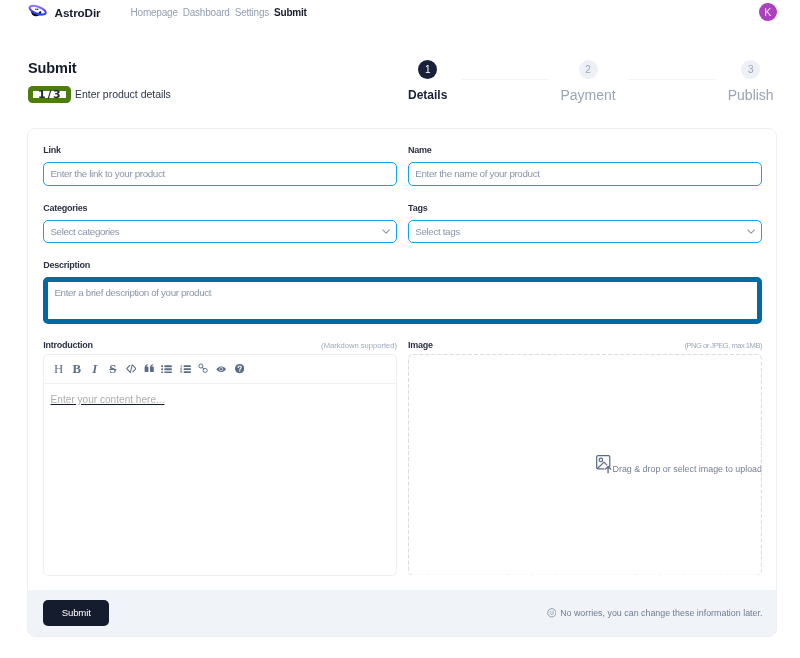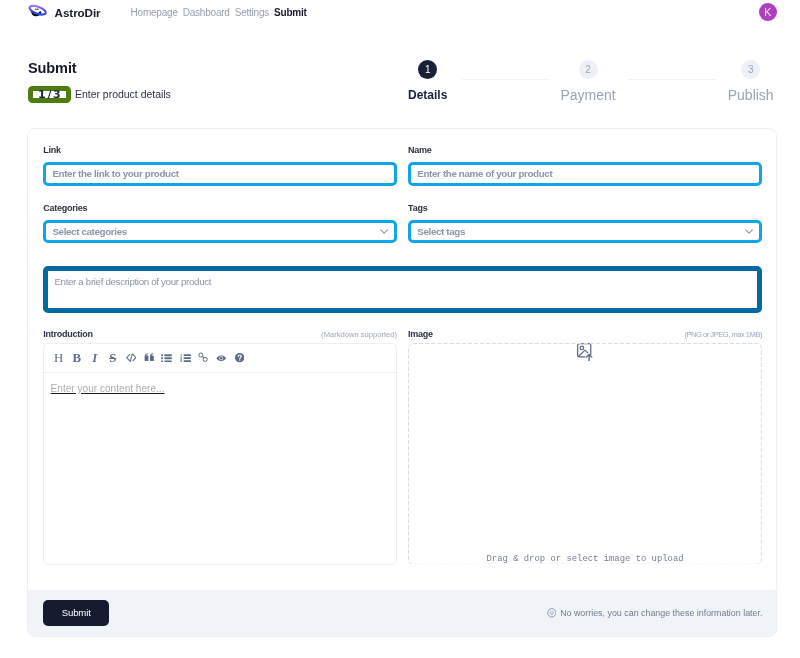--- a/index.html
+++ b/index.html
@@ -45,22 +45,22 @@
 
   
   .card{position:absolute;left:27px;top:128px;width:750px;height:509px;
     border:1px solid #ECEFF4;border-radius:8px;background:#ffffff;box-sizing:border-box;overflow:hidden;}
   .card-body{padding:16.3px 14px 0 15.2px;}
 
   .row{display:flex;gap:11px;}
   .col{flex:1;min-width:0;}
   .field-label{font-size:9px;font-weight:bold;letter-spacing:-0.25px;color:#2B3242;line-height:11px;}
   .field{margin-bottom:0;}
-  .input{margin-top:6.1px;height:23.2px;border:3px solid #0ea5e9;border-radius:5px;background:#fff;
-    display:flex;align-items:center;padding:0 9px 0 6.2px;box-sizing:border-box;font-weight:bold;}
+  .input{margin-top:6.1px;height:23.2px;border:1px solid #0ea5e9;border-radius:5px;background:#fff;
+    display:flex;align-items:center;padding:0 9px 0 6.2px;box-sizing:border-box;}
   .ph{font-size:9.8px;letter-spacing:-0.36px;color:#8A96A9;}
   .select{justify-content:space-between;}
   .chev{width:10.2px;height:10.2px;color:#8A96AA;flex:0 0 auto;margin-right:-3.8px;display:block;}
   .ta{margin-top:5.5px;height:47px;border:5px solid #0369a1;border-radius:5px;background:#fff;
     padding:0px 9px 0 6.2px;box-sizing:border-box;}
   .gap{height:17.2px;} .gap3{height:15.8px;}
 
   .label-row{display:flex;align-items:baseline;justify-content:space-between;}
   .hint{font-size:7.6px;color:#9DA8BA;}
   .hint-img{letter-spacing:-0.5px;}
@@ -73,21 +73,21 @@
   .tb-btn{width:18.06px;height:18px;display:flex;align-items:center;justify-content:center;color:#5A6B85;cursor:pointer;}
   .tb-letter{font-family:"Liberation Serif",serif;font-size:12.8px;color:#5E6E88;line-height:1;}
   .tb-letter.b{font-weight:bold;}
   .tb-letter.i{font-style:italic;font-weight:bold;}
   .tb-letter.s{font-weight:bold;text-decoration:line-through;}
   .editor-body{flex:1;padding:4.4px 9px 0 6.4px;text-decoration:underline;}
   .editor-ph{font-size:10.1px;color:#ADADAD;}
 
   
   .dropzone{margin-top:3.2px;height:222px;border-radius:5px;background:#fff;position:relative;
-    box-sizing:border-box;display:flex;flex-direction:column;align-items:center;justify-content:space-between;padding-bottom:0.5px;font-family:Liberation Mono, monospace;}
+    box-sizing:border-box;display:flex;flex-direction:row;align-items:center;justify-content:flex-end;padding-bottom:0.5px;}
   .dz-border{position:absolute;inset:0;pointer-events:none;}
   .dz-border rect{fill:none;stroke:#D7DDE6;stroke-width:1;stroke-dasharray:4.2 1.9;}
   .dz-icon{width:17px;height:18.4px;color:#5A6A83;display:block;}
   .dz-text{margin-top:9.5px;font-size:8.9px;color:#737F91;}
 
   
   .card-footer{position:absolute;left:0;bottom:0;width:100%;height:46.5px;background:#F0F3F8;
     display:flex;align-items:center;justify-content:space-between;padding:0 13.6px 0 15px;box-sizing:border-box;}
   .submit-btn{background:#151C2E;color:#fff;font-size:9.6px;letter-spacing:-0.15px;border-radius:5px;
     width:66.4px;height:26.5px;display:flex;align-items:center;justify-content:center;cursor:pointer;}
@@ -188,20 +188,21 @@
           <svg class="chev" viewBox="0 0 12 12">
               <path d="M2.1 4.6 6 8.4l3.9-3.8" fill="none" stroke="currentColor" stroke-width="1.25" stroke-linecap="round" stroke-linejoin="round"></path>
             </svg>
         </div>
       </div>
     </div>
 
     <div class="gap"></div>
 
     <div class="field">
+      <div class="field-label">Description</div>
       <div class="ta">
         <span class="ph">Enter a brief description of your product</span>
       </div>
     </div>
 
     <div class="gap gap3"></div>
 
     <div class="row">
       <div class="col">
         <div class="label-row">

